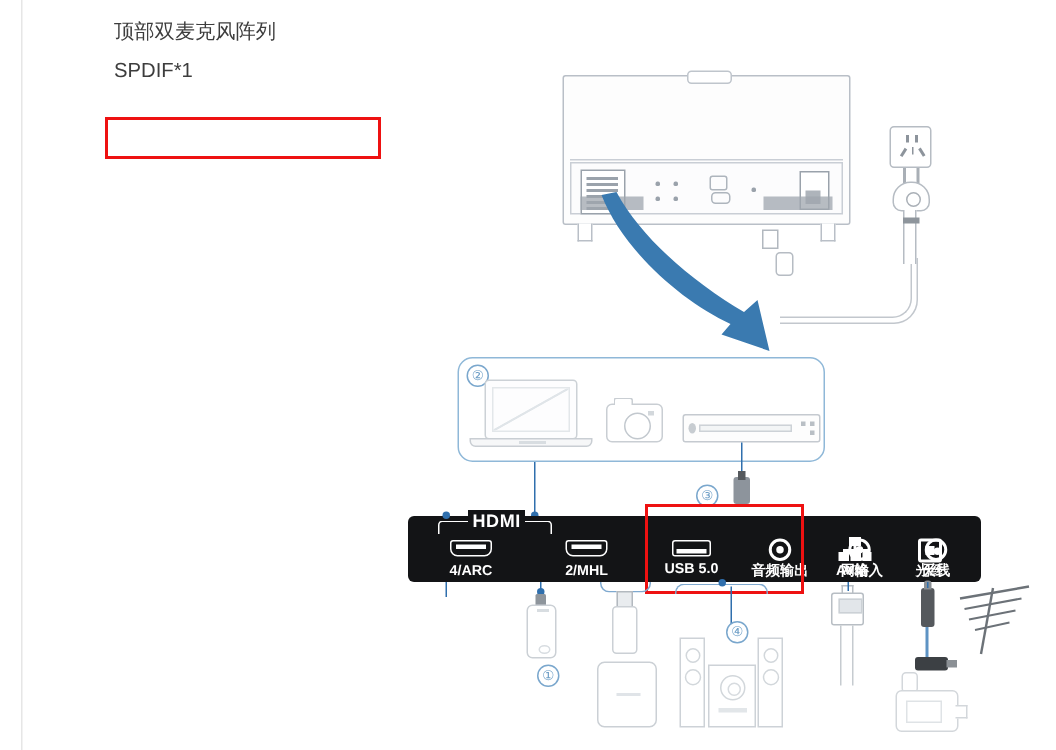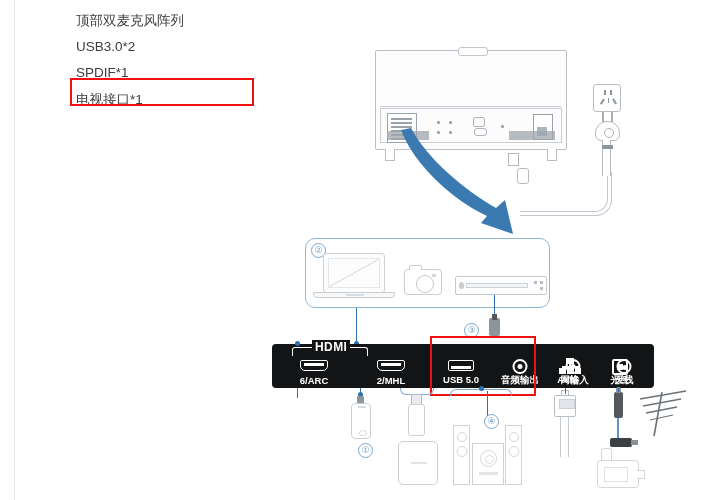--- a/index.html
+++ b/index.html
@@ -420,23 +420,21 @@
 </style>
 </head>
 <body>
 
 <div id="stage">
 
   <div class="left-divider"></div>
 
   <div class="spec-list">
     <div class="spec-item">顶部双麦克风阵列</div>
-    <div class="spec-item">USB3.0*2</div>
     <div class="spec-item">SPDIF*1</div>
-    <div class="spec-item">电视接口*1</div>
   </div>
   <div class="spec-highlight"></div>
 
   <div class="tv-wrap">
     <div class="tv-body">
       <div class="tv-topnotch"></div>
       <div class="tv-upper"></div>
       <div class="tv-lower">
         <div class="tv-portblock">
           <i style="top:4px"></i>
@@ -508,21 +506,21 @@
   <div style="position:absolute;left:492px;top:314px;width:5px;height:6px;background:#55595d;"></div>
   <div class="badge b3">③</div>
 
   <div class="panel">
 
     <div class="hdmi-bracket" style="left:20px;"></div>
     <div class="hdmi-word" style="left:40px;">HDMI</div>
 
     <div class="port" style="left:14px; top:9px; width:56px;">
       <div class="hdmi-icon"></div>
-      <div class="plabel">6/ARC</div>
+      <div class="plabel">4/ARC</div>
     </div>
 
     <div class="port" style="left:90px; top:9px; width:58px;">
       <div class="hdmi-icon"></div>
       <div class="plabel">2/MHL</div>
     </div>
 
     <div class="port" style="left:158px; top:8px; width:62px;">
       <div class="usb-icon"></div>
       <div class="plabel">USB 5.0</div>

